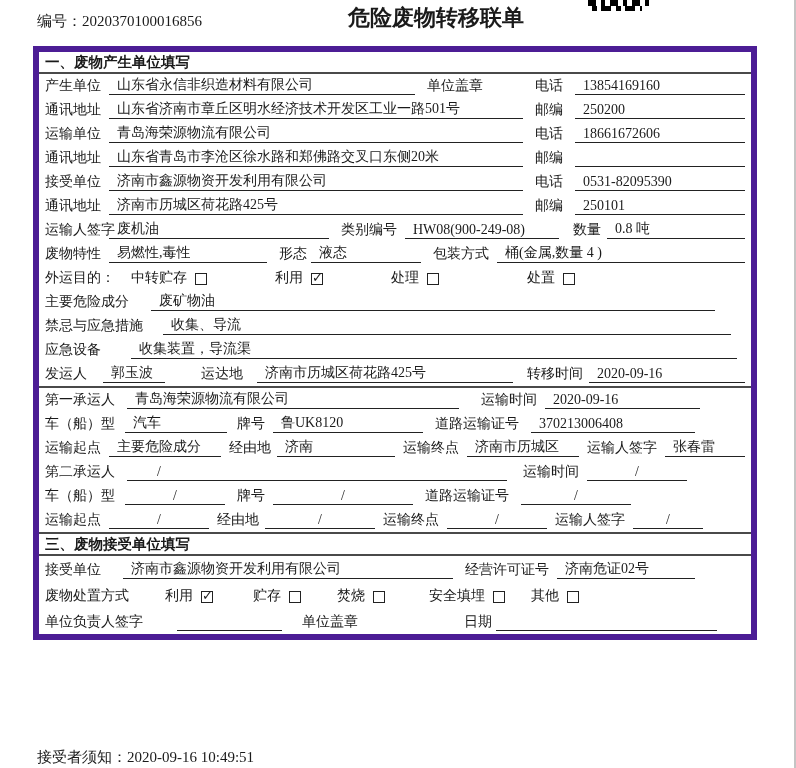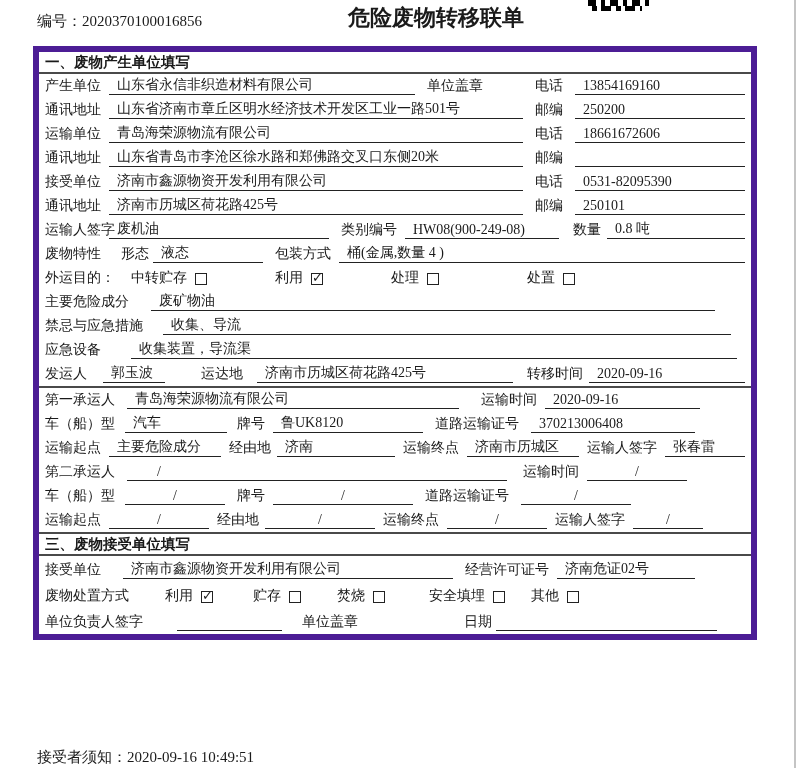--- a/index.html
+++ b/index.html
@@ -103,20 +103,21 @@
         <span class="lbl" style="width:64px">运输人签字</span>
         <span class="u" style="width:220px">废机油</span>
         <span class="lbl" style="width:64px;margin-left:12px">类别编号</span>
         <span class="u" style="width:154px">HW08(900-249-08)</span>
         <span class="lbl" style="width:34px;margin-left:14px">数量</span>
         <span class="u grow">0.8 吨</span>
       </div>
 
       <div class="row">
         <span class="lbl" style="width:64px">废物特性</span>
+        <span class="u" style="width:158px">易燃性,毒性</span>
         <span class="lbl" style="width:32px;margin-left:12px">形态</span>
         <span class="u" style="width:110px">液态</span>
         <span class="lbl" style="width:64px;margin-left:12px">包装方式</span>
         <span class="u grow">桶(金属,数量 4 )</span>
       </div>
 
       <div class="row">
         <span class="lbl" style="width:78px">外运目的：</span>
         <span class="lbl" style="margin-left:8px">中转贮存</span>
         <span class="cb"></span>

